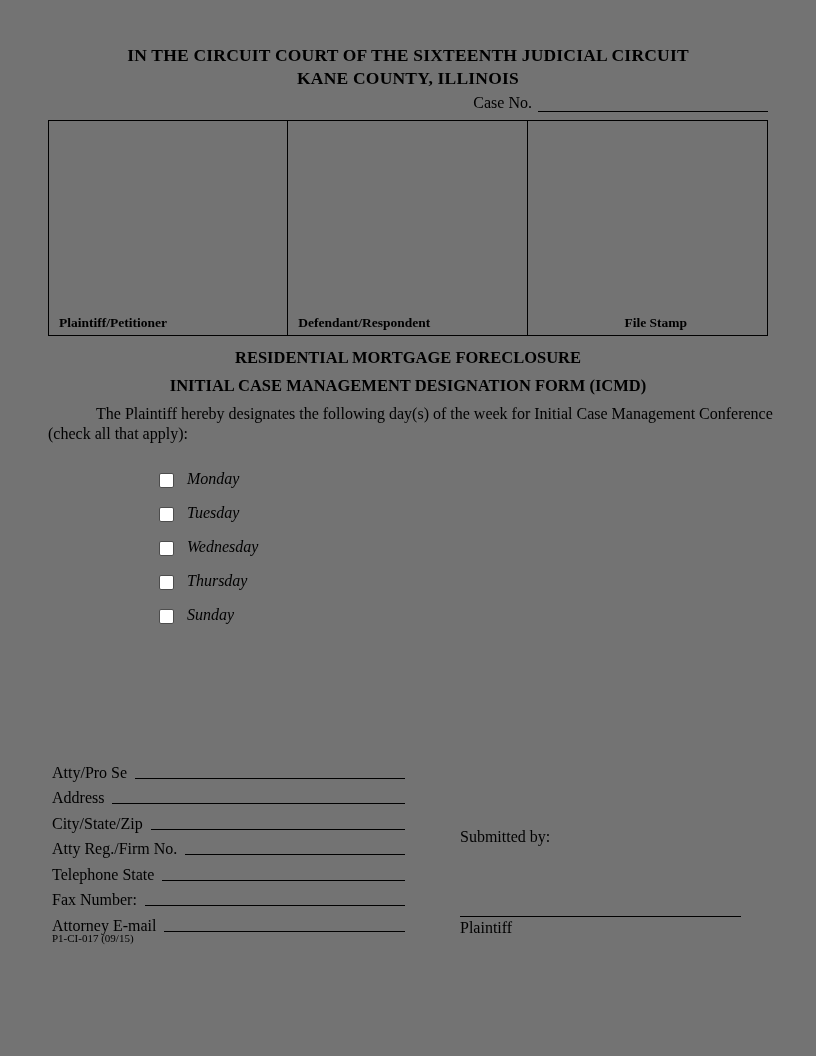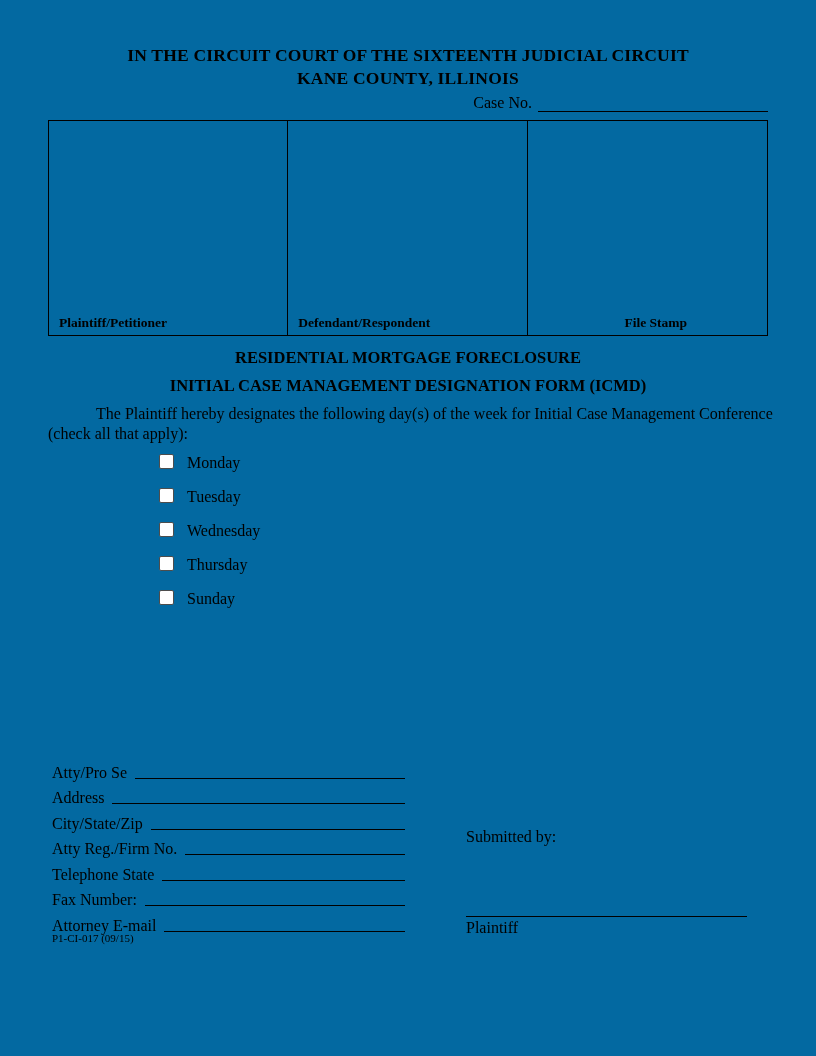--- a/index.html
+++ b/index.html
@@ -6,21 +6,21 @@
   html, body { background: #ffffff; }
   body {
     font-family: "Liberation Serif", "DejaVu Serif", serif;
     color: #000;
   }
   .page {
     position: relative;
     width: 816px;
     height: 1056px;
     margin: 0 auto;
-    background: #0369a1;
+    background: #737373;
     overflow: hidden;
   }
   .court-header {
     margin-top: 44px;
     text-align: center;
     font-weight: bold;
     font-size: 17.5px;
     line-height: 23px;
     letter-spacing: 0.2px;
   }
@@ -64,36 +64,35 @@
   }
   .form-title .title-line { line-height: 17px; }
   .form-title .t2 { margin-top: 11px; text-align: center; }
   .instructions {
     margin: 10px 40px 10px 48px;
     font-size: 16px;
     line-height: 20px;
     text-indent: 48px;
   }
   .days { margin: 10px 0 0 159px; }
-  .day-row { display: flex; align-items: flex-start; height: 34px; }
+  .day-row { display: flex; align-items: flex-end; height: 34px; font-style: italic; }
   .checkbox {
     width: 15px; height: 15px;
     border: 1.2px solid #4d4d4d;
     border-radius: 2px;
     background: #fff;
     flex: 0 0 auto;
   }
   .day-label { margin-left: 13px; font-size: 16px; }
   .bottom-section {
     position: absolute;
     left: 52px;
     right: 48px;
     top: 756px;
     display: flex;
-    gap: 6px;
   }
   .fields-col { width: 353px; flex: 0 0 auto; }
   .field-row { display: flex; align-items: flex-end; height: 25.5px; }
   .field-label { font-size: 16px; line-height: 19px; white-space: nowrap; }
   .field-blank {
     flex: 1;
     margin-left: 8px;
     margin-bottom: 3px;
     border-bottom: 1.5px solid #000;
     height: 0;

